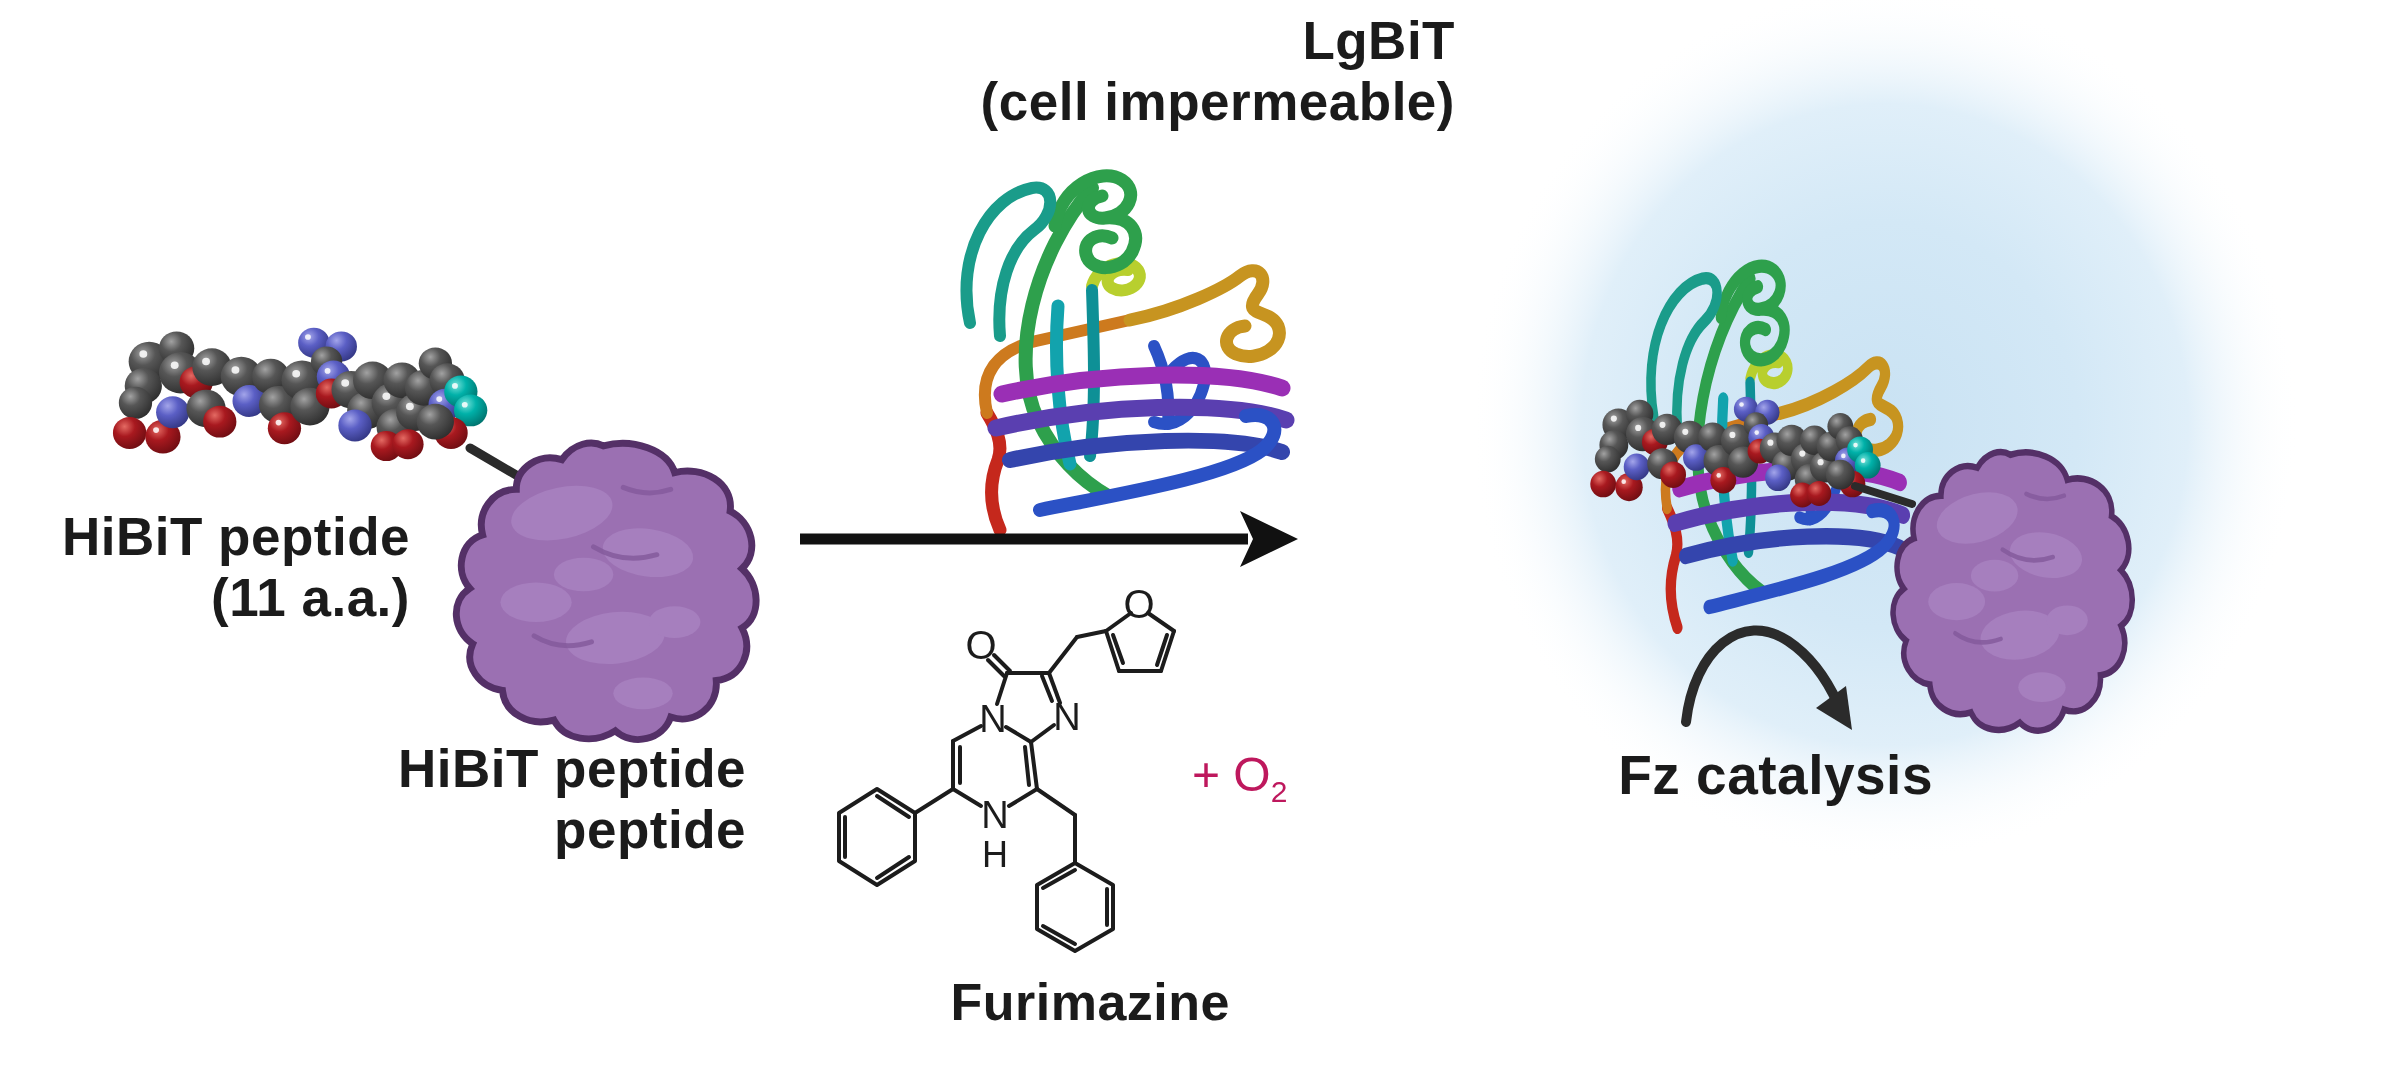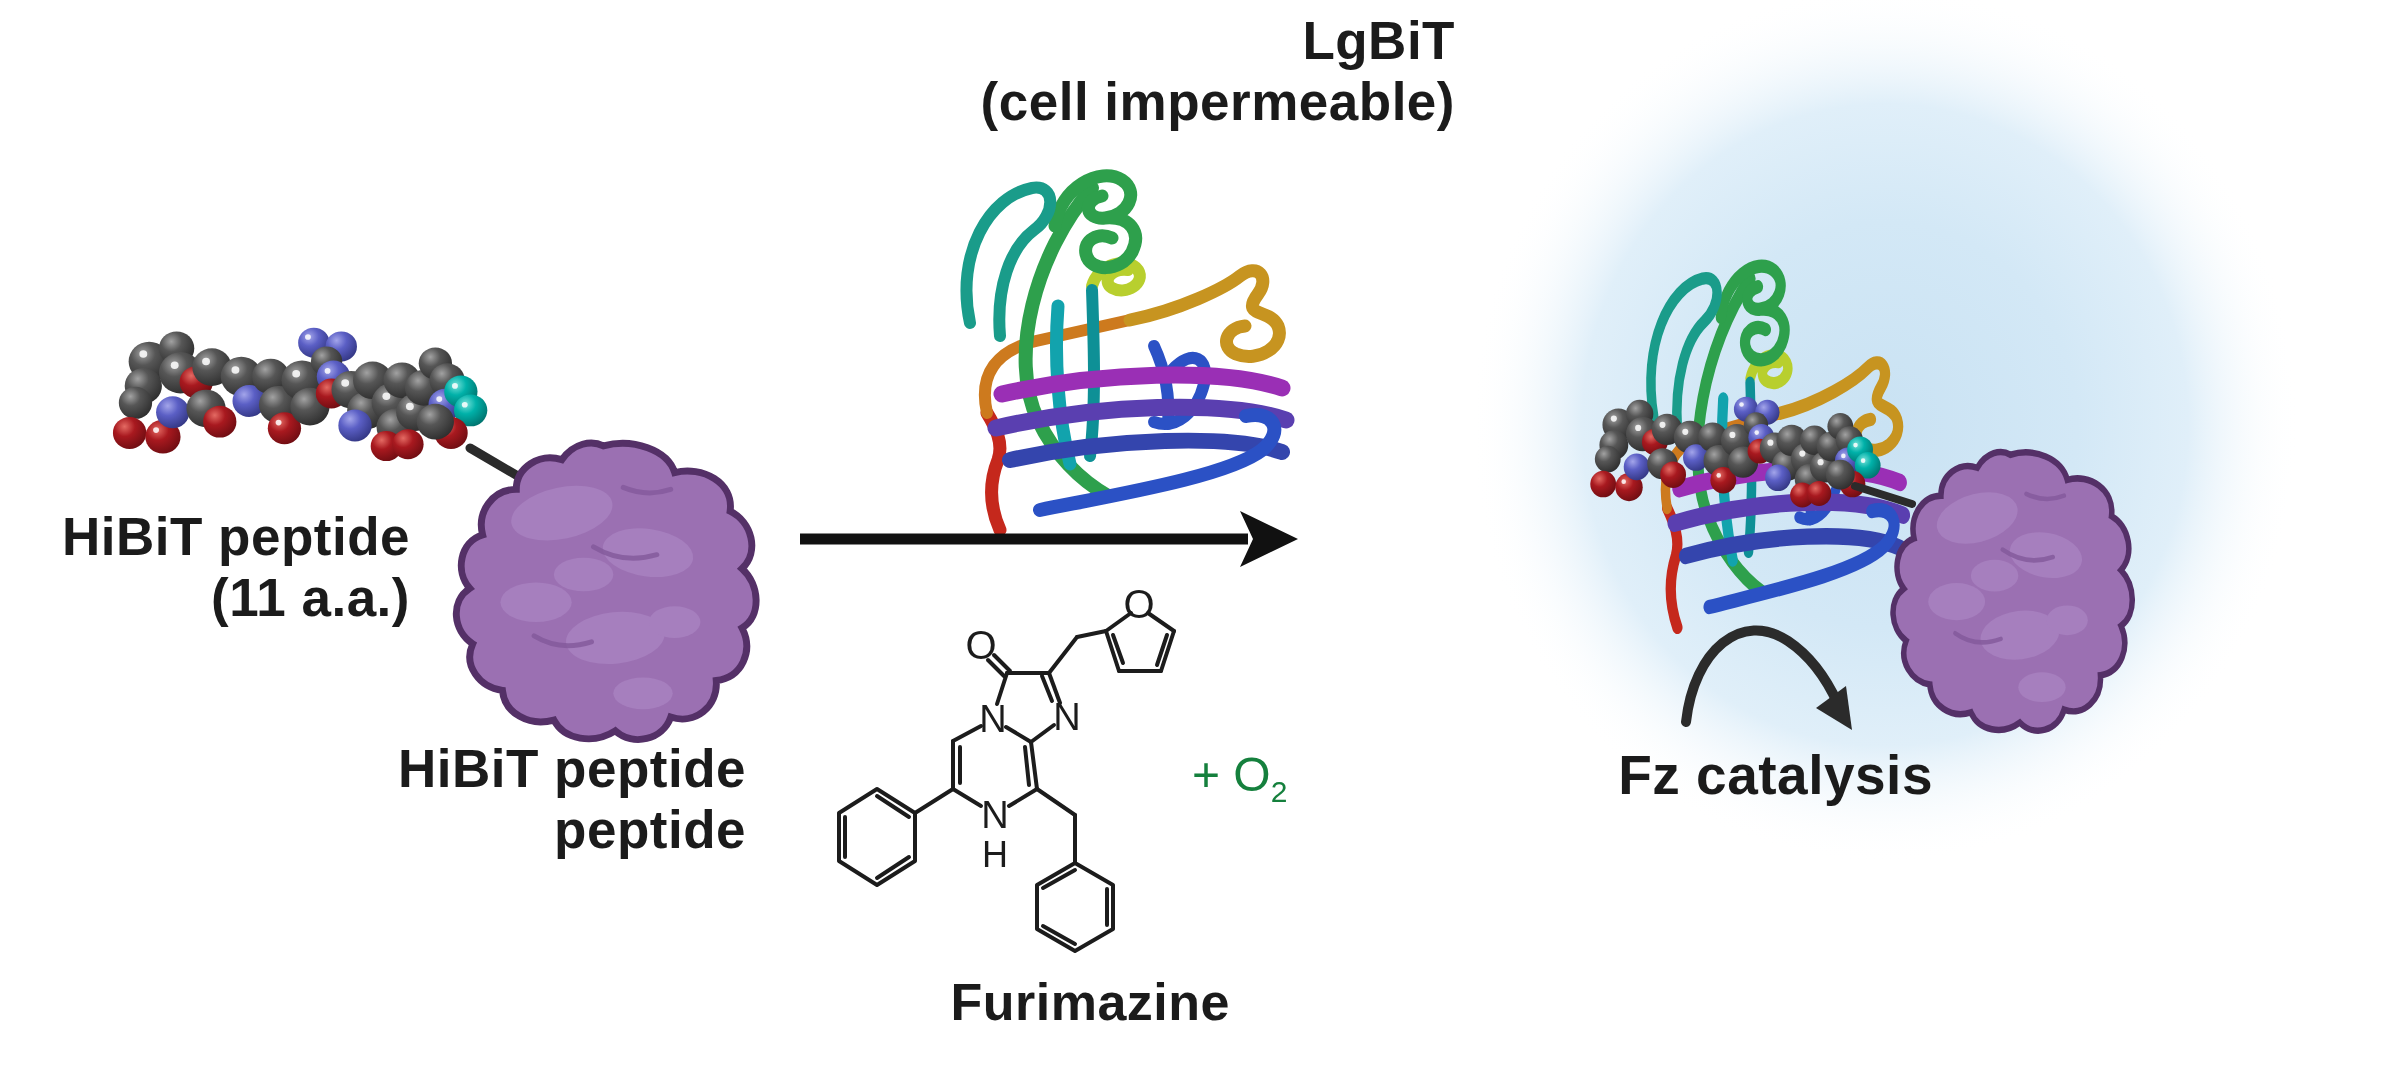--- a/index.html
+++ b/index.html
@@ -12,21 +12,21 @@
     position:absolute;text-align:right;font-weight:700;color:#1b1b1b;
     font-size:53px;line-height:1.16;letter-spacing:0.5px;white-space:nowrap;
   }
   .lbl-lgbit{left:755px;top:10px;width:700px;}
   .lbl-hibit-peptide{left:4px;top:506px;width:378px;margin-left:28px;}
   .lbl-fusion{left:398px;top:738px;width:348px;}
   .lbl-furimazine{left:880px;top:972px;width:350px;font-size:52px;}
   .lbl-fz{left:1598px;top:744px;width:335px;font-size:55px;}
   .lbl-o2{
     position:absolute;left:1192px;top:747px;width:160px;text-align:left;
-    font-weight:400;color:#15803d;font-size:48px;white-space:nowrap;
+    font-weight:400;color:#be185d;font-size:48px;white-space:nowrap;
   }
   .lbl-o2 sub{font-size:30px;line-height:0;}
   .chem-label{font-family:"Liberation Sans","DejaVu Sans",sans-serif;fill:#1c1c1c;}
 </style>
 </head>
 <body>
 
 <div class="canvas">
 
   <svg class="art" viewBox="0 0 2395 1075" aria-hidden="true">

